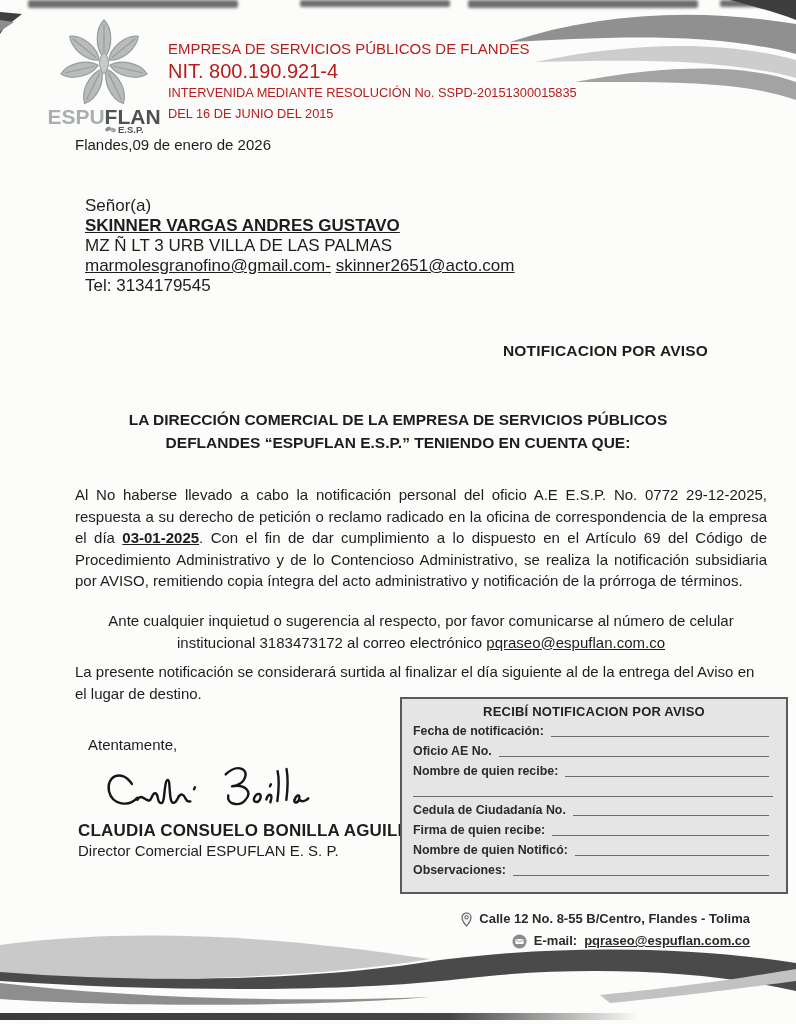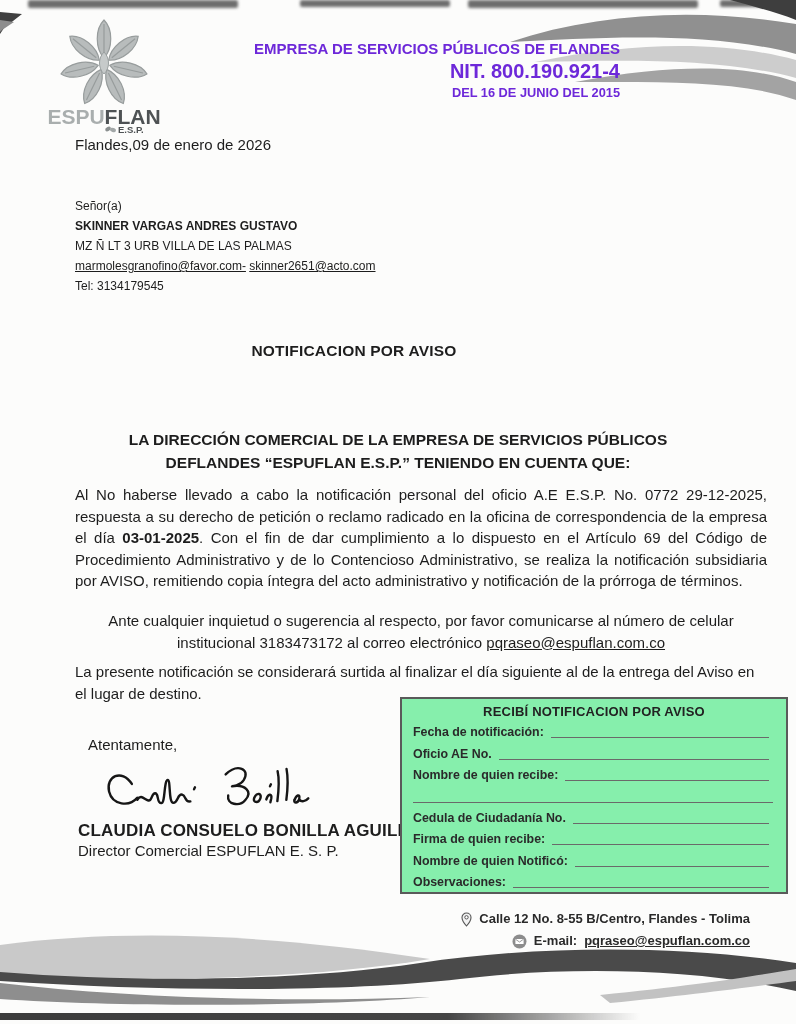--- a/index.html
+++ b/index.html
@@ -8,42 +8,42 @@
     background:#fcfcfb;overflow:hidden;
     font-family:"Liberation Sans",sans-serif;color:#1d1d1d;
   }
   .abs{position:absolute;}
   
   .scanband{position:absolute;background:#4a4a4a;filter:blur(1.5px);opacity:.8;border-radius:2px;}
   .bottomband{position:absolute;left:0;top:1013px;width:640px;height:7px;
     background:linear-gradient(to right,#3c3c3c 0%,#454545 70%,rgba(70,70,70,0) 100%);
     filter:blur(.6px);}
   
-  .hdr-text{left:168px;top:38px;width:452px;text-align:right;font-weight:bold;color:#6d28d9;}
+  .hdr-text{left:168px;top:38px;width:452px;text-align:left;font-weight:normal;color:#b91c1c;}
   .hdr-company{font-size:15px;line-height:22px;}
   .hdr-nit{font-size:20px;line-height:22px;}
   .hdr-res{font-size:12.8px;line-height:21px;}
   
   .dateline{left:75px;top:136px;font-size:15px;}
-  .recipient{left:75px;top:196px;font-size:12px;line-height:20px;}
-  .bold{font-weight:bold;}
+  .recipient{left:85px;top:196px;font-size:17px;line-height:20px;}
+  .bold{font-weight:bold;text-decoration:underline;}
   .ulink{text-decoration:underline;}
-  .doc-title{left:0;top:342px;width:708px;text-align:center;font-weight:bold;font-size:15.5px;letter-spacing:.2px;}
-  .doc-subtitle{left:68px;top:408px;width:660px;text-align:center;font-weight:bold;font-size:15.5px;line-height:23px;margin-top:20px;}
+  .doc-title{left:0;top:342px;width:708px;text-align:right;font-weight:bold;font-size:15.5px;letter-spacing:.2px;}
+  .doc-subtitle{left:68px;top:408px;width:660px;text-align:center;font-weight:bold;font-size:15.5px;line-height:23px;}
   .para{left:75px;width:692px;font-size:15px;line-height:21.5px;text-align:justify;}
   .p1{top:484px;}
   .p2{top:610px;text-align:center;}
   .p3{top:661px;text-align:left;}
   .closing{left:88px;top:736px;font-size:15px;}
   .signer{left:78px;top:821px;font-size:17px;font-weight:bold;letter-spacing:.2px;}
   .signer-title{left:78px;top:842px;font-size:15px;}
   .sig-svg{left:98px;top:759px;transform:rotate(-1.5deg);}
   
   .rbox{left:400px;top:697px;width:388px;height:197px;border:2px solid #5a5a5a;
-    box-sizing:border-box;padding:5px 11px 2px 11px;background:#86efac;
+    box-sizing:border-box;padding:5px 11px 14px 11px;background:#e5e5e5;
     display:flex;flex-direction:column;justify-content:space-between;}
   .rbox-title{text-align:center;font-weight:bold;font-size:13px;letter-spacing:.2px;color:#222;}
   .rrow{display:flex;align-items:flex-start;font-size:12.4px;font-weight:bold;color:#2a2a2a;white-space:nowrap;}
   .rline{flex:1;border-bottom:1.4px solid #6a6a6a;margin:0 6px 2px 7px;height:12px;}
   .rrow.blank .rline{margin-left:0;margin-right:2px;}
   
   .footer{right:46px;top:908px;display:flex;flex-direction:column;align-items:flex-end;
     font-size:13px;font-weight:bold;color:#2a2a2a;line-height:22px;}
   .f-line{display:flex;align-items:center;gap:7px;}
   .f-line .icon{display:inline-flex;flex:none;}
@@ -109,30 +109,31 @@
     <g>
       <ellipse cx="66" cy="117" rx="3" ry="2" fill="#8a8f8f" transform="rotate(-30 66 117)"></ellipse>
       <ellipse cx="71" cy="118" rx="3" ry="2" fill="#a2a7a7" transform="rotate(20 71 118)"></ellipse>
     </g>
     <text x="76" y="121" font-family="Liberation Sans, sans-serif" font-weight="bold" font-size="9.5" fill="#4e5254">E.S.P.</text>
   </svg>
 
   <div class="abs hdr-text">
     <div class="hdr-company">EMPRESA DE SERVICIOS PÚBLICOS DE FLANDES</div>
     <div class="hdr-nit">NIT. 800.190.921-4</div>
+    <div class="hdr-res">INTERVENIDA MEDIANTE RESOLUCIÓN No. SSPD-20151300015835</div>
     <div class="hdr-res">DEL 16 DE JUNIO DEL 2015</div>
   </div>
 
   <div class="abs dateline">Flandes,09 de enero de 2026</div>
 
   <div class="abs recipient">
     <div>Señor(a)</div>
     <div class="bold">SKINNER VARGAS ANDRES GUSTAVO</div>
     <div>MZ Ñ LT 3 URB VILLA DE LAS PALMAS</div>
-    <div><span class="ulink">marmolesgranofino@favor.com-</span> <span class="ulink">skinner2651@acto.com</span></div>
+    <div><span class="ulink">marmolesgranofino@gmail.com-</span> <span class="ulink">skinner2651@acto.com</span></div>
     <div>Tel: 3134179545</div>
   </div>
 
   <div class="abs doc-title">NOTIFICACION POR AVISO</div>
 
   <div class="abs doc-subtitle">
     <div>LA DIRECCIÓN COMERCIAL DE LA EMPRESA DE SERVICIOS PÚBLICOS</div>
     <div>DEFLANDES “ESPUFLAN E.S.P.” TENIENDO EN CUENTA QUE:</div>
   </div>
 

